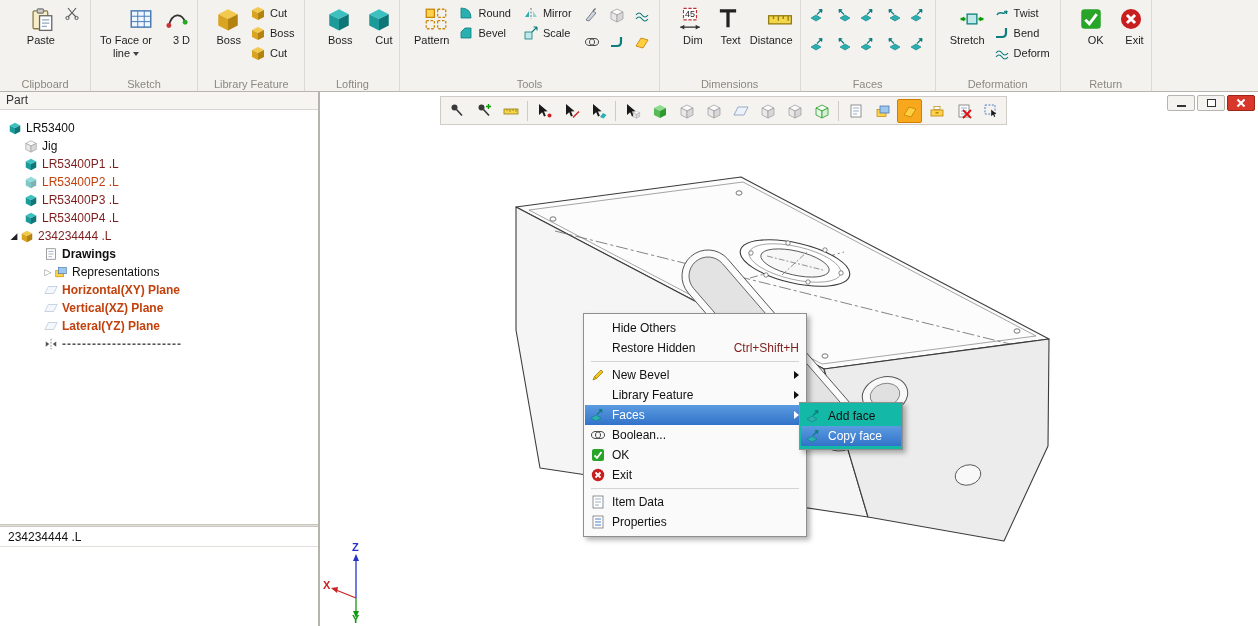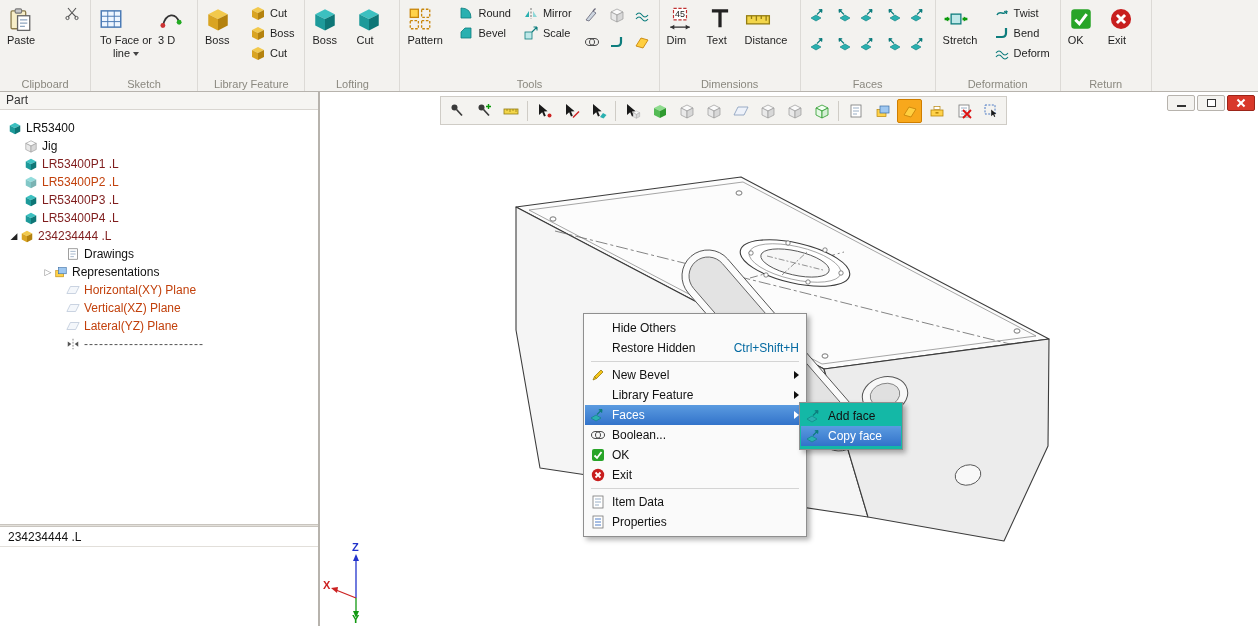--- a/index.html
+++ b/index.html
@@ -7,21 +7,21 @@
               font-family:"Liberation Sans", sans-serif; }
   #app { position:relative; width:1258px; height:626px; background:#fff; }
 
   
   .ribbon { position:absolute; left:0; top:0; width:1258px; height:92px;
             background:#f3f2ef; border-bottom:1px solid #b7b3ad; display:flex; }
   .rgroup { position:relative; padding:3px 5px 16px 5px; border-right:1px solid #dcdad6; }
   .rbody { display:flex; align-items:flex-start; height:58px; }
   .glabel { position:absolute; bottom:1px; left:0; right:0; text-align:center;
             font-size:11px; color:#8a887f; }
-  .bigbtn { width:52px; display:flex; flex-direction:column; align-items:flex-start;
+  .bigbtn { width:52px; display:flex; flex-direction:column; align-items:flex-end;
             padding:2px 1px; border:1px solid transparent; border-radius:2px; cursor:default; }
   .blabel { font-size:11px; color:#1e1e1e; text-align:center; line-height:1.15; margin-top:2px; }
   .chev { display:inline-block; width:0; height:0; border-left:3.5px solid transparent;
           border-right:3.5px solid transparent; border-top:4px solid #444;
           margin-left:3px; vertical-align:middle; }
   .smallcol { display:flex; flex-direction:column; gap:1px; margin-left:2px; }
   .smallbtn { display:flex; align-items:center; gap:4px; height:19px; padding:0 4px;
               font-size:11px; color:#1e1e1e; border:1px solid transparent; border-radius:2px; }
   .minigrid { display:grid; grid-template-columns:repeat(3,24px); grid-auto-rows:26px;
               gap:1px; margin-left:3px; }
@@ -42,21 +42,21 @@
           white-space:nowrap; cursor:default; }
   .trow .tlabel { margin-left:4px; }
   .t-blue { color:#7f1d1d; }
   .t-gray { color:#c2410c; }
   .tic { width:14px; height:14px; flex:0 0 14px; }
   .exp { width:12px; flex:0 0 12px; font-size:9px; color:#333; text-align:center; }
   .exp.open::before  { content:"◢"; color:#222; }
   .exp.closed::before{ content:"▷"; color:#888; }
   .ind1 { padding-left:8px; }
   .ind2 { padding-left:24px; }
-  .ind3 { padding-left:66px; }
+  .ind3 { padding-left:44px;font-weight:bold; }
   .panel-split { position:absolute; left:0; right:0; bottom:99px; height:3px;
                  background:#e3e0da; border-top:1px solid #c9c5bf; border-bottom:1px solid #c9c5bf; }
   .panel-bottom { position:absolute; left:0; right:0; bottom:0; height:99px; background:#fff; }
   .panel-bottom-item { height:20px; line-height:20px; padding-left:8px; font-size:12px;
                        color:#111; border-bottom:1px solid #e2dfda; }
 
   
   .viewport { position:absolute; left:320px; top:92px; width:938px; height:534px; background:#fff; }
   .model { position:absolute; left:320px; top:92px; }
 
@@ -82,21 +82,21 @@
   .g-close::before { transform:rotate(45deg); }
   .g-close::after  { transform:rotate(-45deg); }
 
   
   .cmenu { position:absolute; left:583px; top:313px; width:224px; background:#fafafa;
            border:1px solid #8f8f8f; box-shadow:3px 3px 5px rgba(0,0,0,0.3);
            padding:4px 1px; font-size:12px; z-index:20; }
   .mi { display:flex; align-items:center; height:20px; padding:0 6px 0 3px; color:#111; }
   .mi .mico { width:20px; flex:0 0 20px; display:flex; align-items:center; justify-content:center; }
   .mi .mlabel { margin-left:4px; }
-  .mi .msc { margin-left:auto; color:#0369a1; }
+  .mi .msc { margin-left:auto; color:#7f1d1d; }
   .mi .marrow { margin-left:auto; width:0; height:0; border-top:4px solid transparent;
                 border-bottom:4px solid transparent; border-left:5px solid; }
   .mi.hl { background:linear-gradient(#5b9be0,#3273ca); color:#fff; }
   .msep { height:1px; background:#d4d4d4; margin:3px 6px; }
   .submenu { position:absolute; left:799px; top:402px; width:104px; background:#14b8a6;
              border:1px solid #8f8f8f; box-shadow:3px 3px 5px rgba(0,0,0,0.3);
              padding:3px 1px; font-size:12px; z-index:21; }
 
   
   .triad { position:absolute; left:322px; top:540px; z-index:3; }

